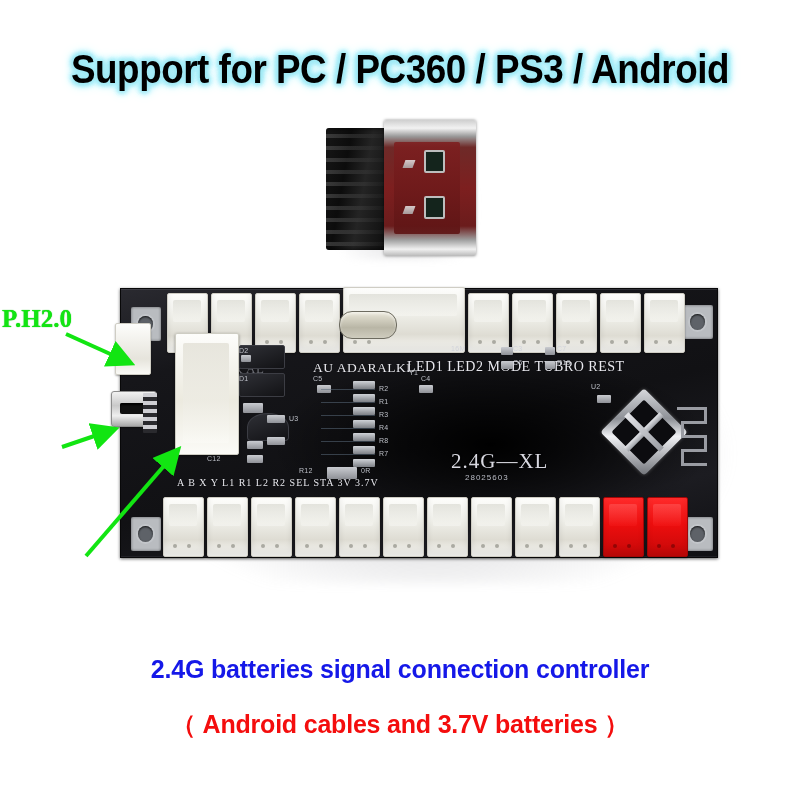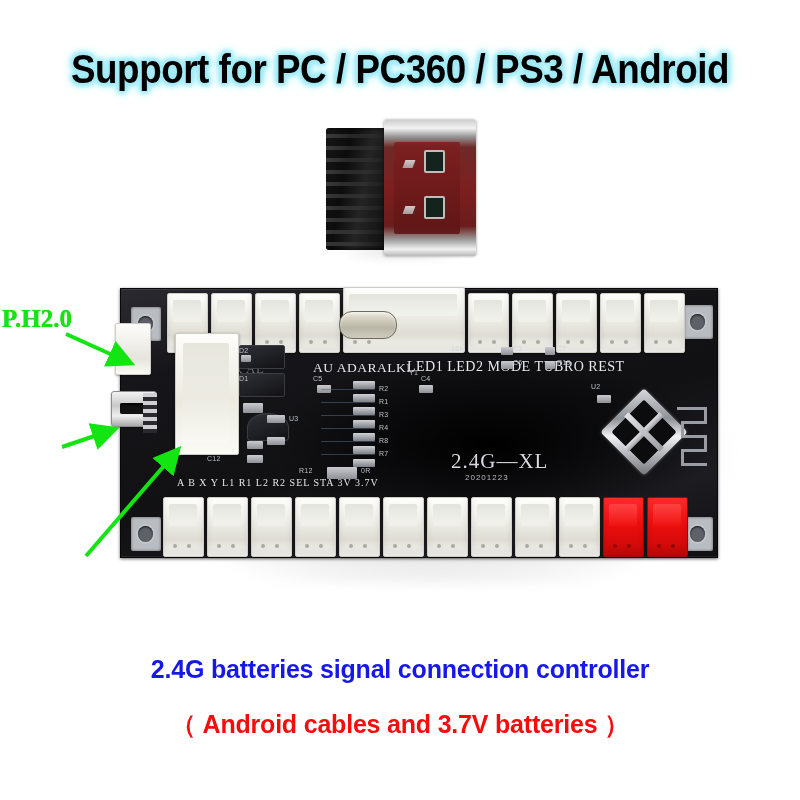--- a/index.html
+++ b/index.html
@@ -395,21 +395,21 @@
           <i></i>
           <i></i>
           <i></i>
           <i></i>
           <i></i>
           <i></i>
           <i></i>
       </div>
 
       <div class="model">2.4G—XL</div>
-      <div class="datecode">20201223</div>
+      <div class="datecode">28025603</div>
 
       <div class="silk silk-bottom">A       B       X       Y       L1      R1      L2      R2     SEL   STA    3V    3.7V</div>
 
       <div class="conn-row row-bottom">
         <div class="conn"></div>
         <div class="conn"></div>
         <div class="conn"></div>
         <div class="conn"></div>
         <div class="conn"></div>
         <div class="conn"></div>

